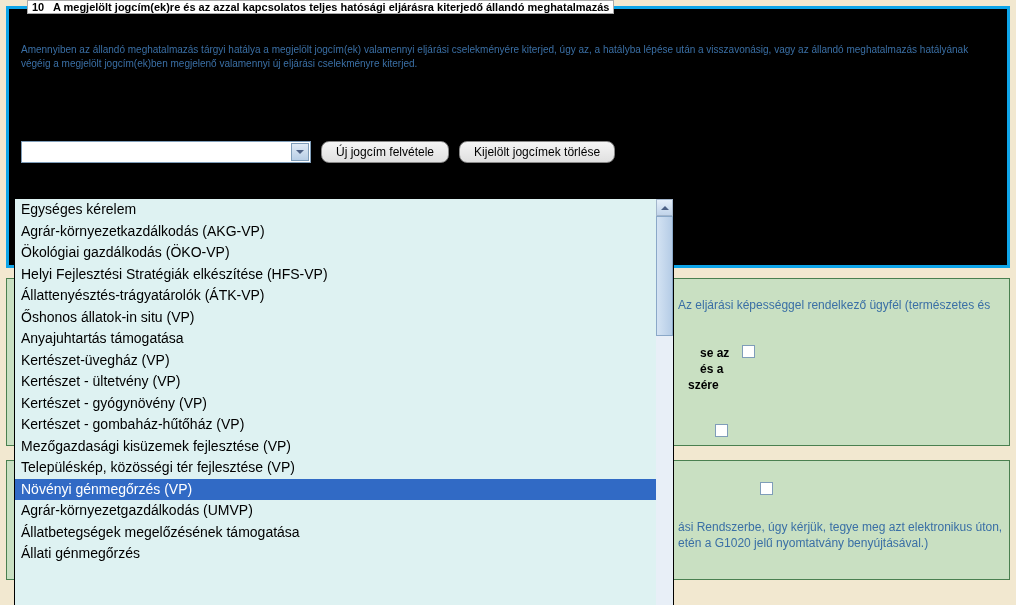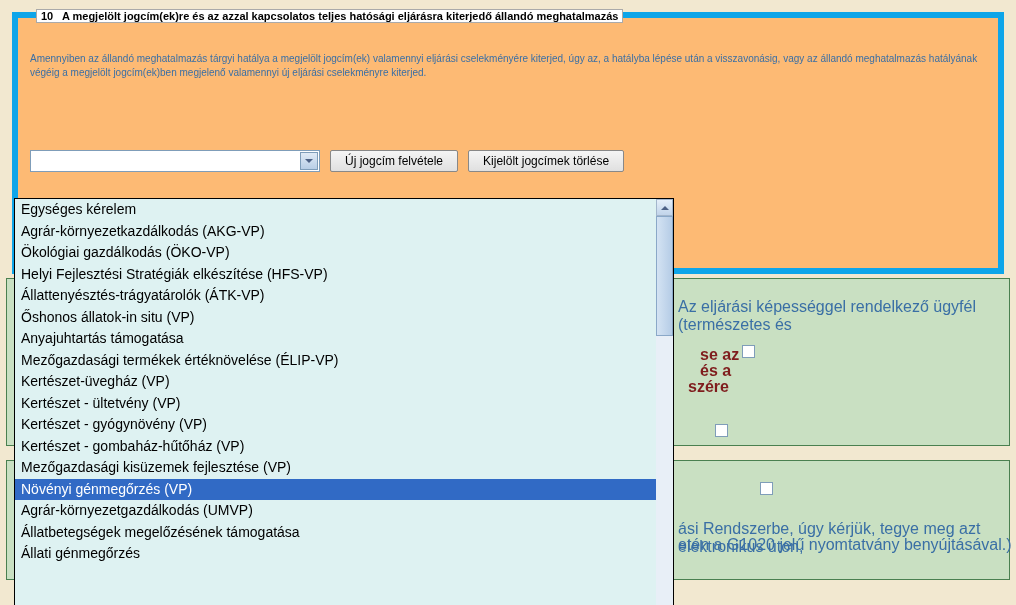--- a/index.html
+++ b/index.html
@@ -6,23 +6,23 @@
     body {
       font-family: Arial, sans-serif;
       font-size: 12px;
       background: #f2e8d0;
       width: 1016px;
       height: 605px;
       overflow: hidden;
       position: relative;
     }
     .section-box {
-      border: 6px solid #0ea5e9;
-      background: #fdba74;
-      margin: 12px;
+      border: 3px solid #0ea5e9;
+      background: #000000;
+      margin: 6px;
       padding: 10px 12px;
       position: relative;
     }
     .section-label {
       position: absolute;
       top: -9px;
       left: 18px;
       background: #fff;
       padding: 0 4px;
       font-size: 11px;
@@ -71,21 +71,21 @@
       border-right: 4px solid transparent;
       border-top: 4px solid #4d6185;
     }
     .btn {
       background: linear-gradient(#f5f5f5, #e0e0e0);
       border: 1px solid #888;
       padding: 3px 14px;
       font-size: 12px;
       font-family: inherit;
       cursor: pointer;
-      border-radius: 2px;
+      border-radius: 8px;
     }
     .dropdown-list {
       position: absolute;
       top: 198px;
       left: 14px;
       width: 660px;
       height: 466px;
       background: #def2f2;
       border: 1px solid #000;
       z-index: 100;
@@ -161,26 +161,27 @@
       top: 460px;
       left: 6px;
       right: 6px;
       height: 120px;
       border: 1px solid #4a8050;
       background: #c9e0c2;
     }
     .partial-text {
       position: absolute;
       color: #3a6fa5;
-      font-size: 16px;
+      font-size: 12px;
       left: 678px;
+      text-align: right;
     }
     .partial-bold {
       font-weight: bold;
-      color: #7f1d1d;
+      color: #000000;
     }
     .checkbox-box {
       width: 13px;
       height: 13px;
       border: 1px solid #7f9db9;
       background: #fff;
       display: inline-block;
       vertical-align: middle;
     }
   </style>
@@ -218,26 +219,26 @@
 
 <div class="dropdown-list">
   <div class="dropdown-items" id="dd-items">
       <div class="dropdown-item">Egységes kérelem</div>
       <div class="dropdown-item">Agrár-környezetkazdálkodás (AKG-VP)</div>
       <div class="dropdown-item">Ökológiai gazdálkodás (ÖKO-VP)</div>
       <div class="dropdown-item">Helyi Fejlesztési Stratégiák elkészítése (HFS-VP)</div>
       <div class="dropdown-item">Állattenyésztés-trágyatárolók (ÁTK-VP)</div>
       <div class="dropdown-item">Őshonos állatok-in situ (VP)</div>
       <div class="dropdown-item">Anyajuhtartás támogatása</div>
-      <div class="dropdown-item">Mezőgazdasági termékek értéknövelése (ÉLIP-VP)</div>
       <div class="dropdown-item">Kertészet-üvegház (VP)</div>
       <div class="dropdown-item">Kertészet - ültetvény (VP)</div>
       <div class="dropdown-item">Kertészet - gyógynövény (VP)</div>
       <div class="dropdown-item">Kertészet - gombaház-hűtőház (VP)</div>
       <div class="dropdown-item">Mezőgazdasági kisüzemek fejlesztése (VP)</div>
+      <div class="dropdown-item">Településkép, közösségi tér fejlesztése (VP)</div>
       <div class="dropdown-item highlighted">Növényi génmegőrzés (VP)</div>
       <div class="dropdown-item">Agrár-környezetgazdálkodás (UMVP)</div>
       <div class="dropdown-item">Állatbetegségek megelőzésének támogatása</div>
       <div class="dropdown-item">Állati génmegőrzés</div>
     </div>
   <div class="dropdown-scrollbar">
     <div class="scroll-btn up"></div>
     <div class="scroll-track">
       <div class="scroll-thumb"></div>
     </div>

